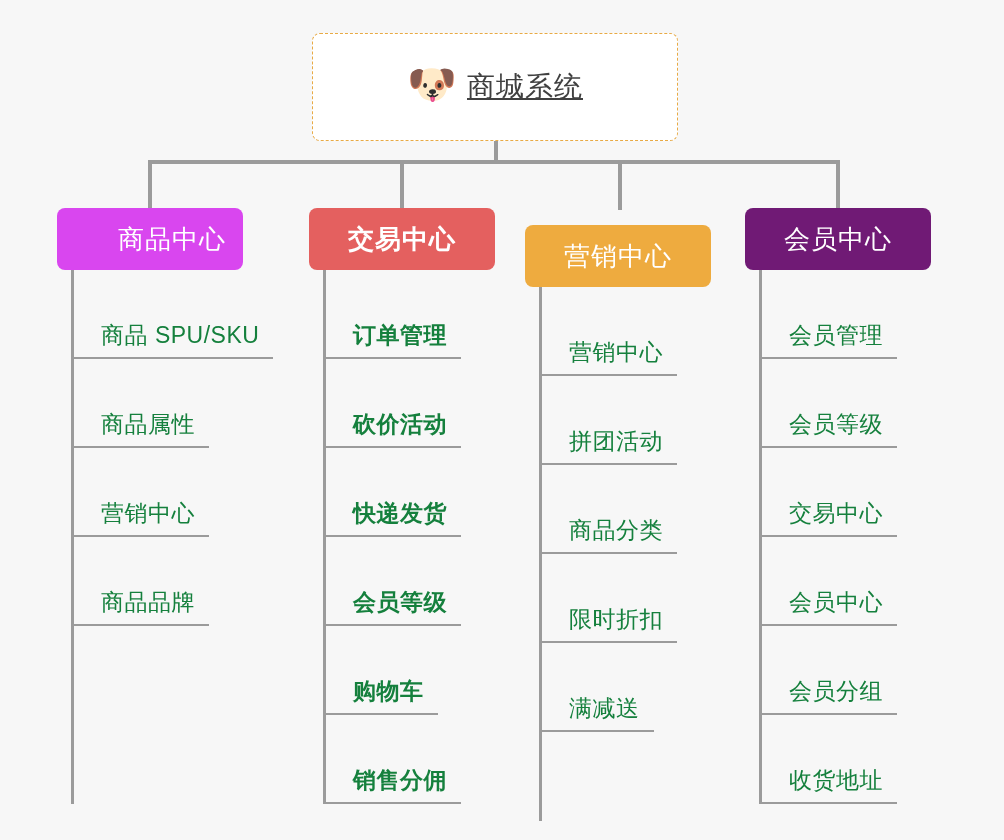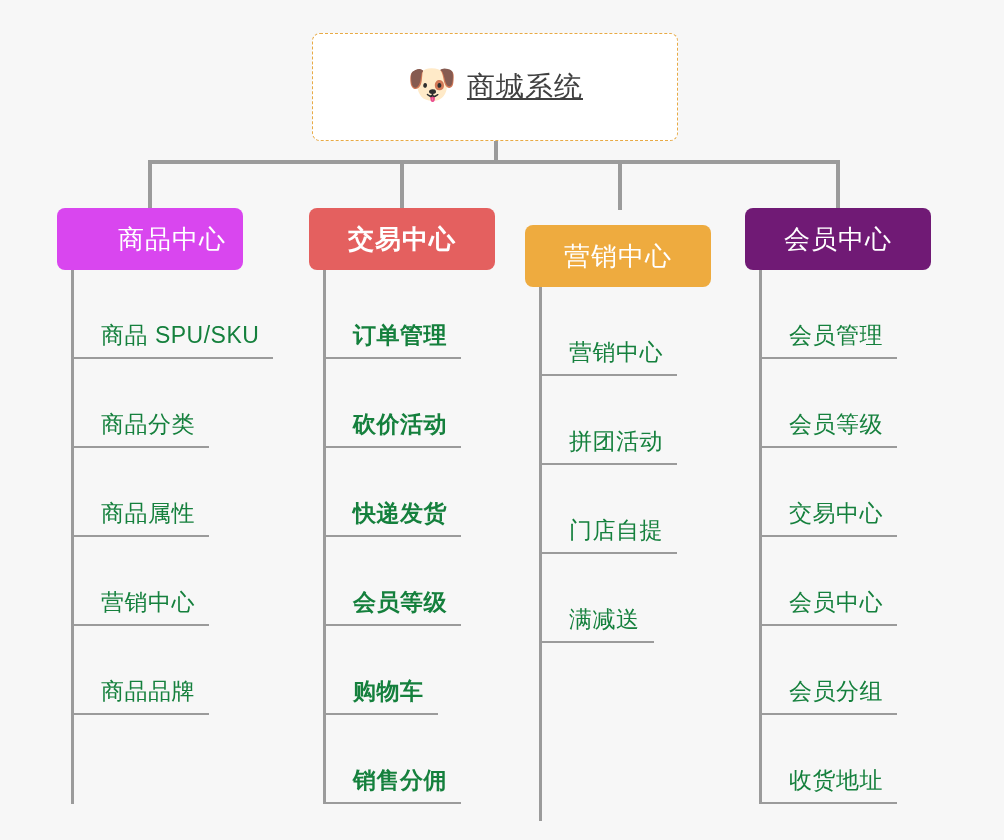--- a/index.html
+++ b/index.html
@@ -149,23 +149,20 @@
   <div class="column" style="left:57px;">
     <div class="cat-box" style="background:#d946ef;padding-left:44px;">
       <span>商品中心</span>
     </div>
     <div class="spine"></div>
     <div class="items">
       <div class="item">
         <span class="item-inner"><span class="item-label">商品 SPU/SKU</span></span>
       </div>
       <div class="item">
-        <span class="item-inner"><span class="item-label">商品分类</span></span>
-      </div>
-      <div class="item">
         <span class="item-inner"><span class="item-label">商品属性</span></span>
       </div>
       <div class="item">
         <span class="item-inner"><span class="item-label">营销中心</span></span>
       </div>
       <div class="item">
         <span class="item-inner"><span class="item-label">商品品牌</span></span>
       </div>
     </div>
   </div>
@@ -203,21 +200,24 @@
     </div>
     <div class="spine"></div>
     <div class="items">
       <div class="item">
         <span class="item-inner"><span class="item-label">营销中心</span></span>
       </div>
       <div class="item">
         <span class="item-inner"><span class="item-label">拼团活动</span></span>
       </div>
       <div class="item">
-        <span class="item-inner"><span class="item-label">门店自提</span></span>
+        <span class="item-inner"><span class="item-label">商品分类</span></span>
+      </div>
+      <div class="item">
+        <span class="item-inner"><span class="item-label">限时折扣</span></span>
       </div>
       <div class="item">
         <span class="item-inner"><span class="item-label">满减送</span></span>
       </div>
     </div>
   </div>
 
   <div class="column" style="left:745px;">
     <div class="cat-box" style="background:#701a75;">
       <span>会员中心</span>

